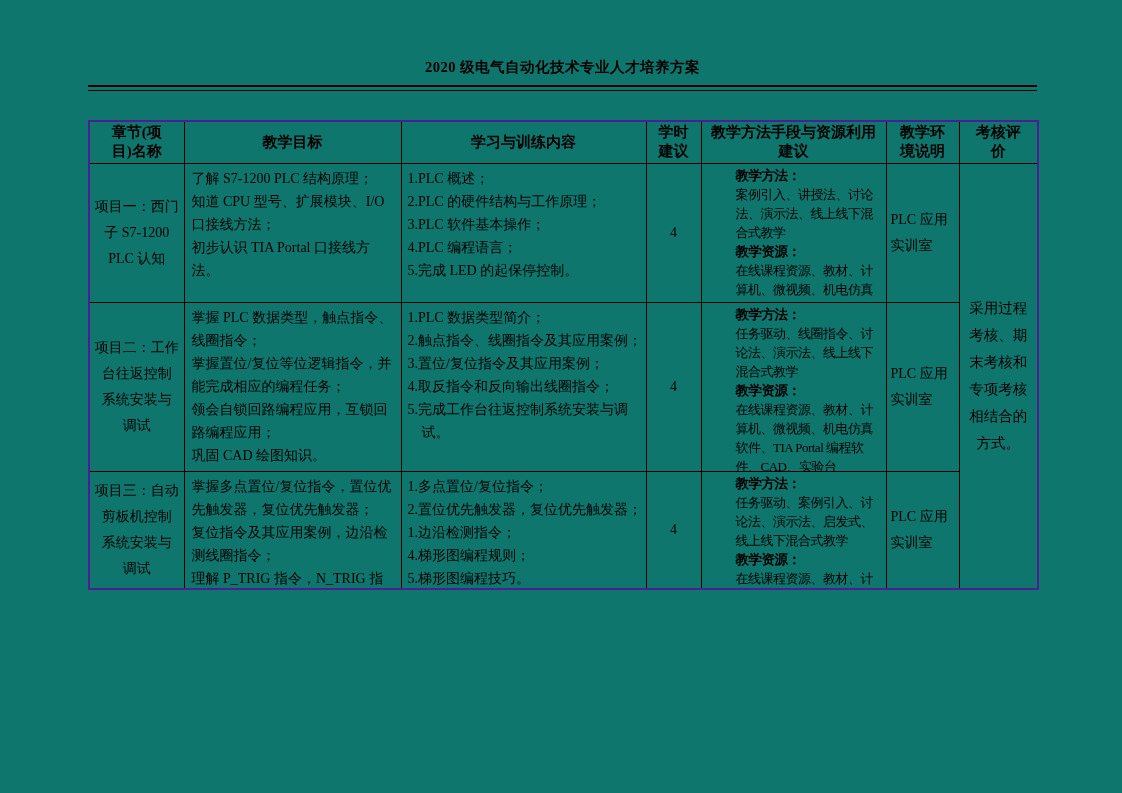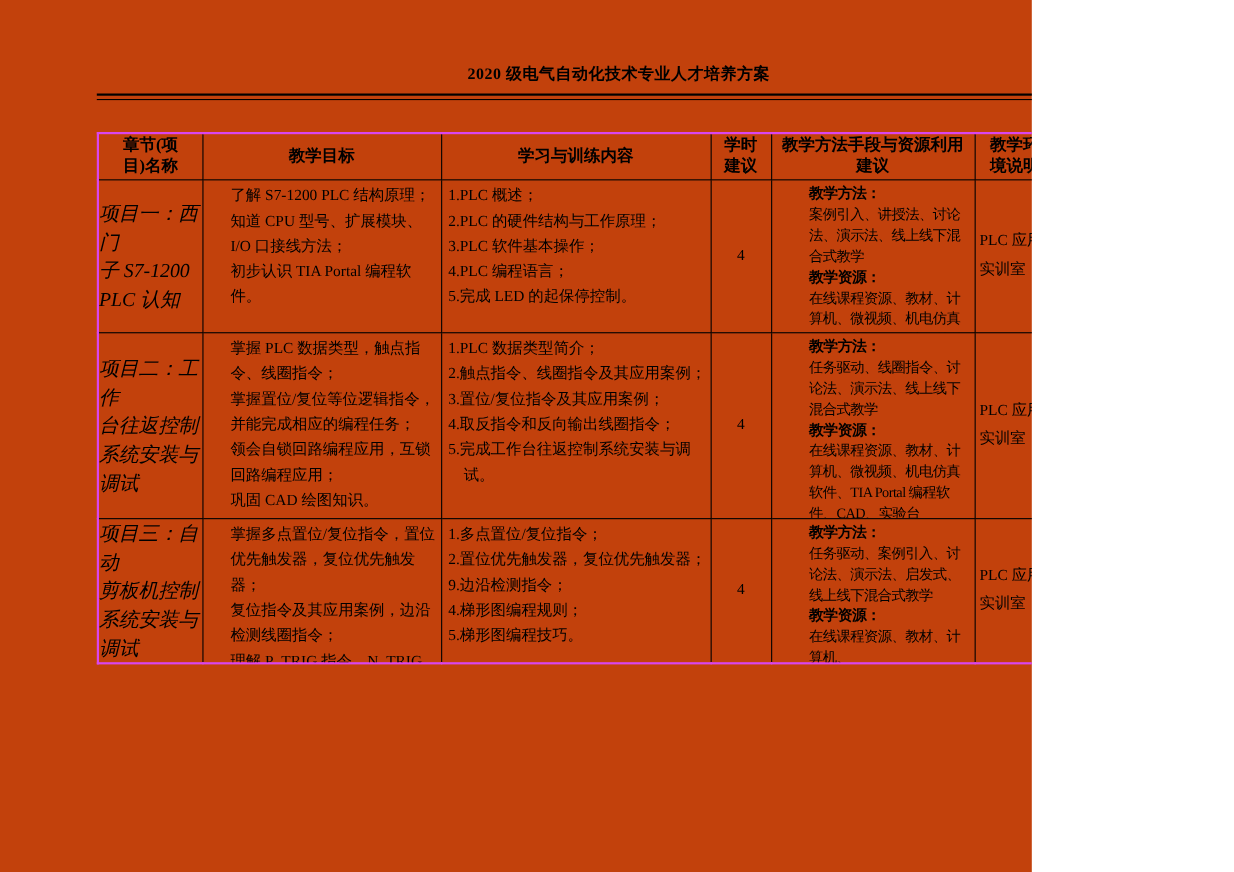--- a/index.html
+++ b/index.html
@@ -3,22 +3,22 @@
 <meta charset="utf-8">
 <style>
   html, body {
     margin: 0; padding: 0;
     background: #ffffff;
     font-family: "Liberation Serif", "DejaVu Serif", serif;
     color: #000;
   }
   .page {
     position: relative;
-    width: 938px; height: 793px;
-    background: #c2410c;
+    width: 1122px; height: 793px;
+    background: #0f766e;
     overflow: hidden;
   }
   .doc-title {
     position: absolute;
     left: 88px; top: 58px; width: 949px;
     text-align: center;
     font-size: 14.5px;
     font-weight: bold;
     letter-spacing: 0.5px;
     white-space: pre-line;
@@ -29,21 +29,21 @@
     height: 3px;
     border-top: 2px solid #000;
     border-bottom: 1.5px solid #000;
   }
   table.plan-table {
     position: absolute;
     left: 88px; top: 120px;
     width: 949px;
     border-collapse: collapse;
     table-layout: fixed;
-    border: 2px solid #d946ef;
+    border: 2px solid #4c1d95;
   }
   .plan-table th, .plan-table td {
     border: 1.5px solid #000;
     padding: 0;
     overflow: hidden;
   }
   .plan-table thead tr { height: 42px; }
   tr.row-1 { height: 139px; }
   tr.row-2 { height: 169px; }
   tr.row-3 { height: 117px; border-radius: 27px; }
@@ -51,29 +51,28 @@
     font-size: 15px;
     font-weight: bold;
     text-align: center;
     vertical-align: middle;
     line-height: 19px;
     white-space: pre-line;
   }
   
   td.c-project {
     vertical-align: middle;
-    text-align: left;
-    font-size: 18px;
+    text-align: center;
+    font-size: 14px;
     line-height: 26px;
     white-space: pre-line;
-    font-style: italic;
   }
   
   td.c-obj { vertical-align: top; }
-  td.c-obj .cwrap { padding: 3px 4px 0 25px; }
+  td.c-obj .cwrap { padding: 3px 4px 0 7px; }
   td.c-obj .item-line {
     font-size: 14px;
     line-height: 23px;
     text-align: left;
   }
   
   td.c-content { vertical-align: top; }
   td.c-content .cwrap { padding: 3px 3px 0 6px; }
   td.c-content .item-line {
     font-size: 14px;
@@ -166,21 +165,21 @@
     </thead>
     <tbody>
       <tr class="row-1">
         <td class="c-project">项目一：西门
 子 S7-1200
 PLC 认知</td>
         <td class="c-obj">
           <div class="cwrap">
               <div class="item-line">了解 S7-1200 PLC 结构原理；</div>
               <div class="item-line">知道 CPU 型号、扩展模块、I/O 口接线方法；</div>
-              <div class="item-line">初步认识 TIA Portal 编程软件。</div>
+              <div class="item-line">初步认识 TIA Portal 口接线方法。</div>
             </div>
         </td>
         <td class="c-content">
           <div class="cwrap">
               <div class="item-line">1.PLC 概述；</div>
               <div class="item-line">2.PLC 的硬件结构与工作原理；</div>
               <div class="item-line">3.PLC 软件基本操作；</div>
               <div class="item-line">4.PLC 编程语言；</div>
               <div class="item-line">5.完成 LED 的起保停控制。</div>
             </div>
@@ -239,21 +238,21 @@
           <div class="cwrap">
               <div class="item-line">掌握多点置位/复位指令，置位优先触发器，复位优先触发器；</div>
               <div class="item-line">复位指令及其应用案例，边沿检测线圈指令；</div>
               <div class="item-line">理解 P_TRIG 指令，N_TRIG 指令；</div>
             </div>
         </td>
         <td class="c-content">
           <div class="cwrap">
               <div class="item-line">1.多点置位/复位指令；</div>
               <div class="item-line">2.置位优先触发器，复位优先触发器；</div>
-              <div class="item-line">9.边沿检测指令；</div>
+              <div class="item-line">1.边沿检测指令；</div>
               <div class="item-line">4.梯形图编程规则；</div>
               <div class="item-line">5.梯形图编程技巧。</div>
             </div>
         </td>
         <td class="c-hours">4</td>
         <td class="c-methods">
           <div class="cwrap">
             <div class="m-label">教学方法：</div>
             <div class="m-text">任务驱动、案例引入、讨论法、演示法、启发式、线上线下混合式教学</div>
             <div class="m-label">教学资源：</div>

